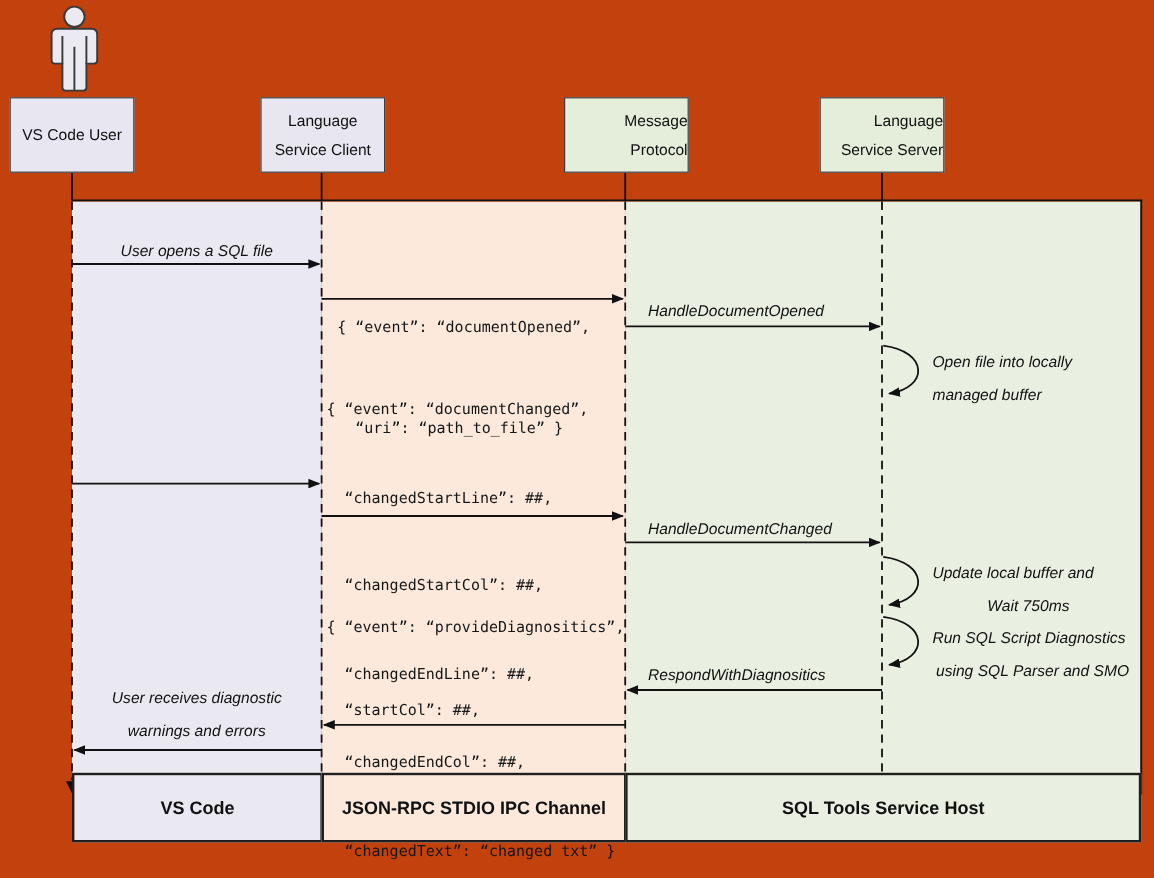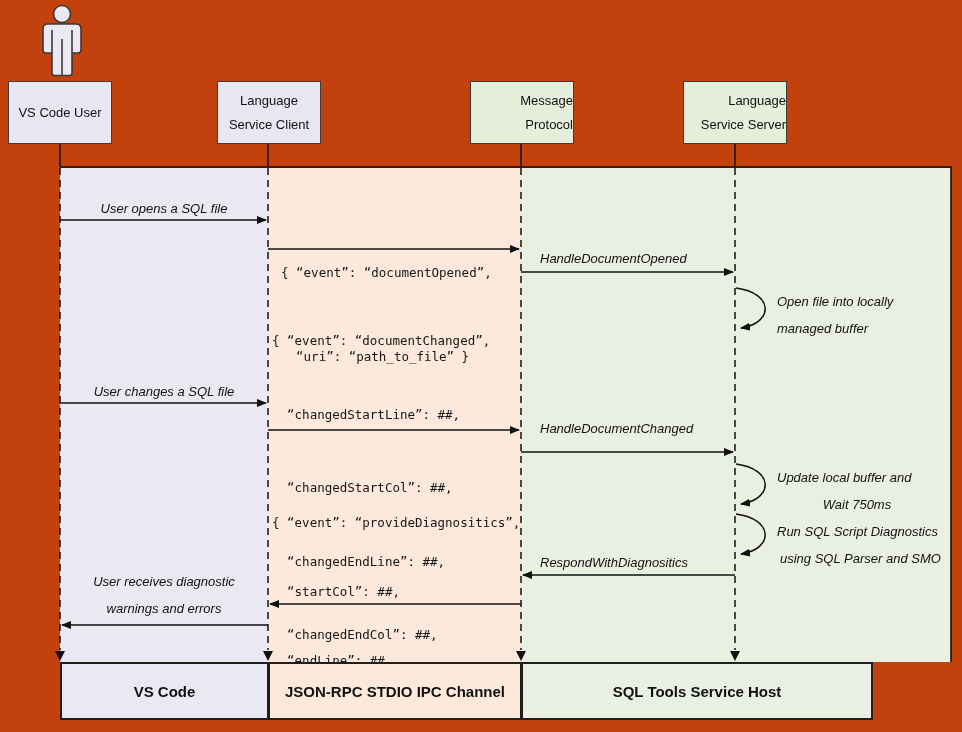--- a/index.html
+++ b/index.html
@@ -8,26 +8,26 @@
   .col{position:absolute;top:168px;height:494px;z-index:0;}
   .col-lavender{left:60px;width:208px;background:var(--lavender,#eae8f1);}
   .col-peach{left:268px;width:253px;background:var(--peach,#fce9dc);}
   .col-green{left:521px;width:430px;background:var(--green,#e9f0e2);}
   svg.overlay{position:absolute;left:0;top:0;z-index:1;}
   .actor-box{position:absolute;top:81px;width:104px;height:63px;box-sizing:border-box;
              border:1.5px solid #3c3c3c;display:flex;flex-direction:column;align-items:center;
              justify-content:center;gap:9px;font-size:13px;color:#111;text-align:center;z-index:3;}
   .actor-lavender{background:var(--box_lavender,#e8e6f1);}
   .actor-green{background:var(--box_green,#e5eedb);align-items:flex-end;}
-  .footer-box{position:absolute;top:662px;height:58px;box-sizing:border-box;border:2px solid #1f1f1f;
+  .footer-box{position:absolute;top:644px;height:58px;box-sizing:border-box;border:2px solid #1f1f1f;
               display:flex;align-items:center;justify-content:center;font-weight:bold;
               font-size:15px;color:#111;z-index:3;}
   .footer-vscode{left:60px;width:209px;background:var(--lavender,#eae8f1);}
   .footer-jsonrpc{left:268px;width:254px;background:var(--peach,#fce9dc);}
-  .footer-sqltools{left:521px;width:352px;background:var(--green,#e9f0e2);}
+  .footer-sqltools{left:521px;width:430px;background:var(--green,#e9f0e2);}
   .lbl{position:absolute;font-style:italic;font-size:13px;color:#111;white-space:nowrap;z-index:2;}
   .lbl.c{text-align:center;white-space:normal;}
   .code{position:absolute;font-family:"DejaVu Sans Mono",monospace;font-size:12.5px;
         color:#161616;white-space:pre;z-index:2;}
   .code div{height:auto;}
 </style>
 </head>
 <body>
 
 <div id="canvas">
@@ -107,22 +107,21 @@
   </div>
   <div class="actor-box actor-green" style="left:683px">
     <div>Language</div>
     <div>Service Server</div>
   </div>
 
   <div class="lbl c" style="left:60px;width:208px;top:201px">User opens a SQL file</div>
   <div class="lbl" style="left:540px;top:251px">HandleDocumentOpened</div>
   <div class="lbl" style="left:777px;top:294px">Open file into locally</div>
   <div class="lbl" style="left:777px;top:321px">managed buffer</div>
-  <div class="lbl c" style="left:60px;width:208px;top:384px">User changes a SQL file</div>
-  <div class="lbl" style="left:540px;top:421px">HandleDocumentChanged</div>
+  <div class="lbl" style="left:540px;top:433px">HandleDocumentChanged</div>
   <div class="lbl" style="left:777px;top:470px">Update local buffer and</div>
   <div class="lbl c" style="left:777px;width:160px;top:497px">Wait 750ms</div>
   <div class="lbl" style="left:777px;top:524px">Run SQL Script Diagnostics</div>
   <div class="lbl" style="left:780px;top:551px">using SQL Parser and SMO</div>
   <div class="lbl" style="left:540px;top:555px">RespondWithDiagnositics</div>
   <div class="lbl c" style="left:60px;width:208px;top:601px">warnings and errors</div>
   <div class="lbl c" style="left:60px;width:208px;top:574px">User receives diagnostic</div>
 
   <div class="code" style="left:281px;top:203px;line-height:28px">
     <div>{ “event”: “documentOpened”,</div>

